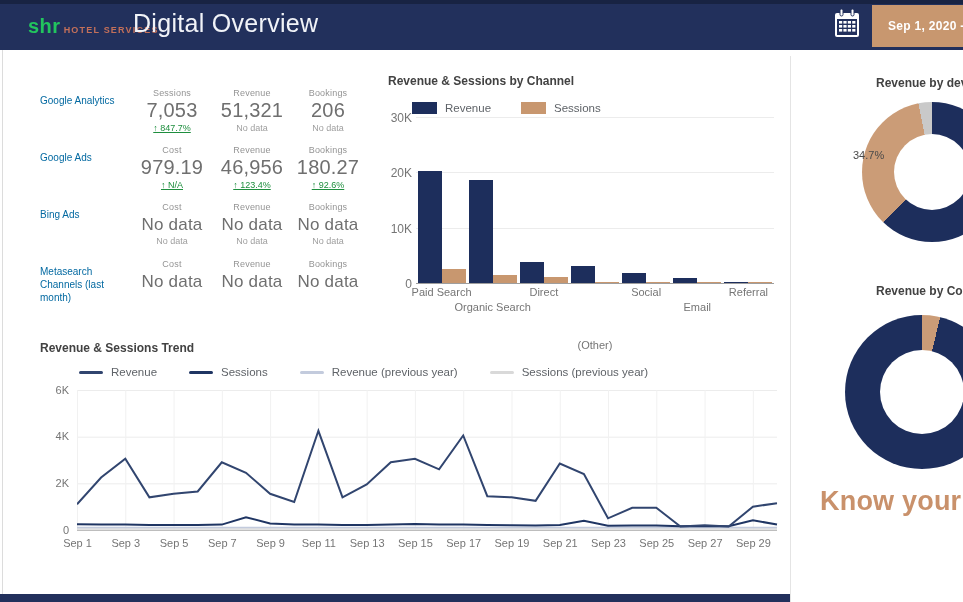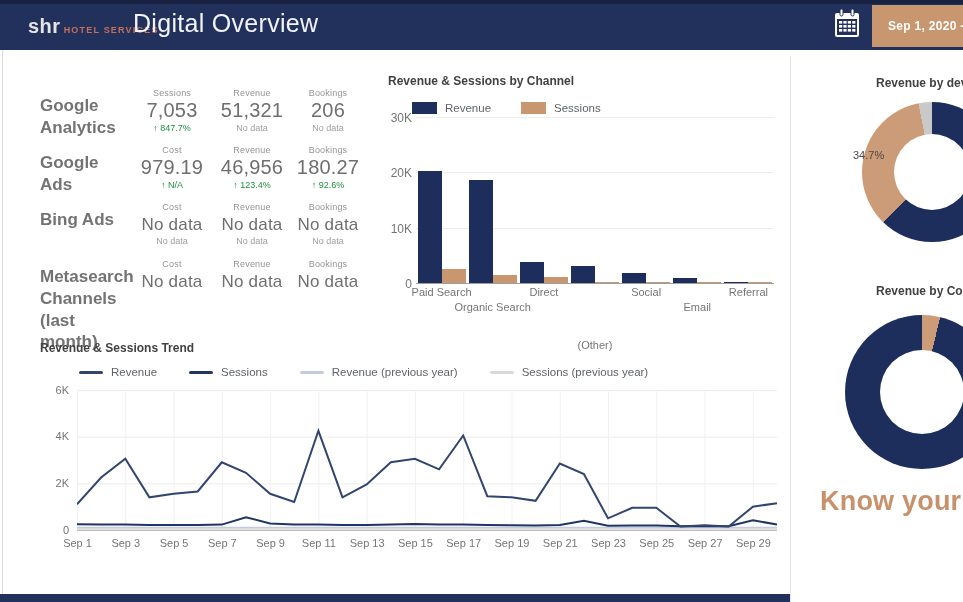--- a/index.html
+++ b/index.html
@@ -4,40 +4,40 @@
 <style>
   * { margin:0; padding:0; box-sizing:border-box; }
   html,body { background:#fff; }
   body { font-family:"Liberation Sans", sans-serif; }
   .stage { position:relative; width:963px; height:602px; background:#fff; overflow:hidden; }
 
   
   .header { position:absolute; left:0; top:0; width:963px; height:50px; background:#22305c; }
   .topstrip { position:absolute; left:0; top:0; width:963px; height:4px; background:#182343; }
   .logo { position:absolute; left:28px; top:15px; white-space:nowrap; }
-  .logo .shr { color:#e5e5e5; font-size:20px; font-weight:bold; letter-spacing:.5px; }
+  .logo .shr { color:#22c55e; font-size:20px; font-weight:bold; letter-spacing:.5px; }
   .logo .svc { color:#c4705a; font-size:9px; font-weight:bold; letter-spacing:1.2px; margin-left:3px; }
   .page-title { position:absolute; left:133px; top:9px; color:#f1f3f8; font-size:25px; font-weight:500; letter-spacing:.3px; }
   .cal-btn { position:absolute; left:830px; top:8px; width:34px; height:34px; background:none; border:none; cursor:pointer; }
   .date-btn { position:absolute; left:872px; top:5px; width:120px; height:42px; background:#c8976f; border:none; color:#fff; font-family:"Liberation Sans",sans-serif; font-size:12px; font-weight:bold; text-align:left; padding-left:16px; letter-spacing:.3px; cursor:pointer; white-space:nowrap; }
 
   .left-edge { position:absolute; left:2px; top:50px; width:1px; height:552px; background:#dcdcdc; }
   .divider-v { position:absolute; left:790px; top:56px; width:1px; height:546px; background:#e4e4e4; }
   .bottombar { position:absolute; left:0; top:594px; width:790px; height:8px; background:#22305c; }
 
   
   .scorecards { position:absolute; left:40px; top:86px; width:324px; }
   .sc-row { display:grid; grid-template-columns:92px 80px 80px 72px; min-height:57px; align-items:start; }
-  .sc-label { font-size:17px; font-weight:bold; color:#737373; line-height:1.28; padding-top:9px; }
+  .sc-label { font-size:10px; font-weight:normal; color:#0369a1; line-height:1.28; padding-top:9px; }
   .sc-metric { text-align:center; padding-top:2px; }
   .m-name { font-size:9px; color:#949494; margin-bottom:1px; letter-spacing:.2px; }
   .m-value { font-size:20px; color:#6f6f6f; letter-spacing:.2px; }
   .m-value.nodata { font-size:17px; padding-top:2px; }
   .m-delta { font-size:9px; margin-top:1px; }
-  .m-delta.green { color:#1e8e3e; }
+  .m-delta.green { color:#1e8e3e;text-decoration:underline; }
   .m-delta.gray { color:#9e9e9e; }
 
   
   .barchart { position:absolute; left:388px; top:74px; width:392px; height:252px; }
   .chart-title { font-size:12px; font-weight:bold; color:#424242; }
   .bar-legend { position:absolute; left:24px; top:28px; display:flex; gap:30px; }
   .legend-item { display:flex; align-items:center; gap:8px; cursor:pointer; }
   .legend-swatch { width:25px; height:12px; }
   .legend-label { font-size:11.5px; color:#5f6368; }
   .bar-plot { position:absolute; left:28px; top:43px; width:358px; height:166px; }

